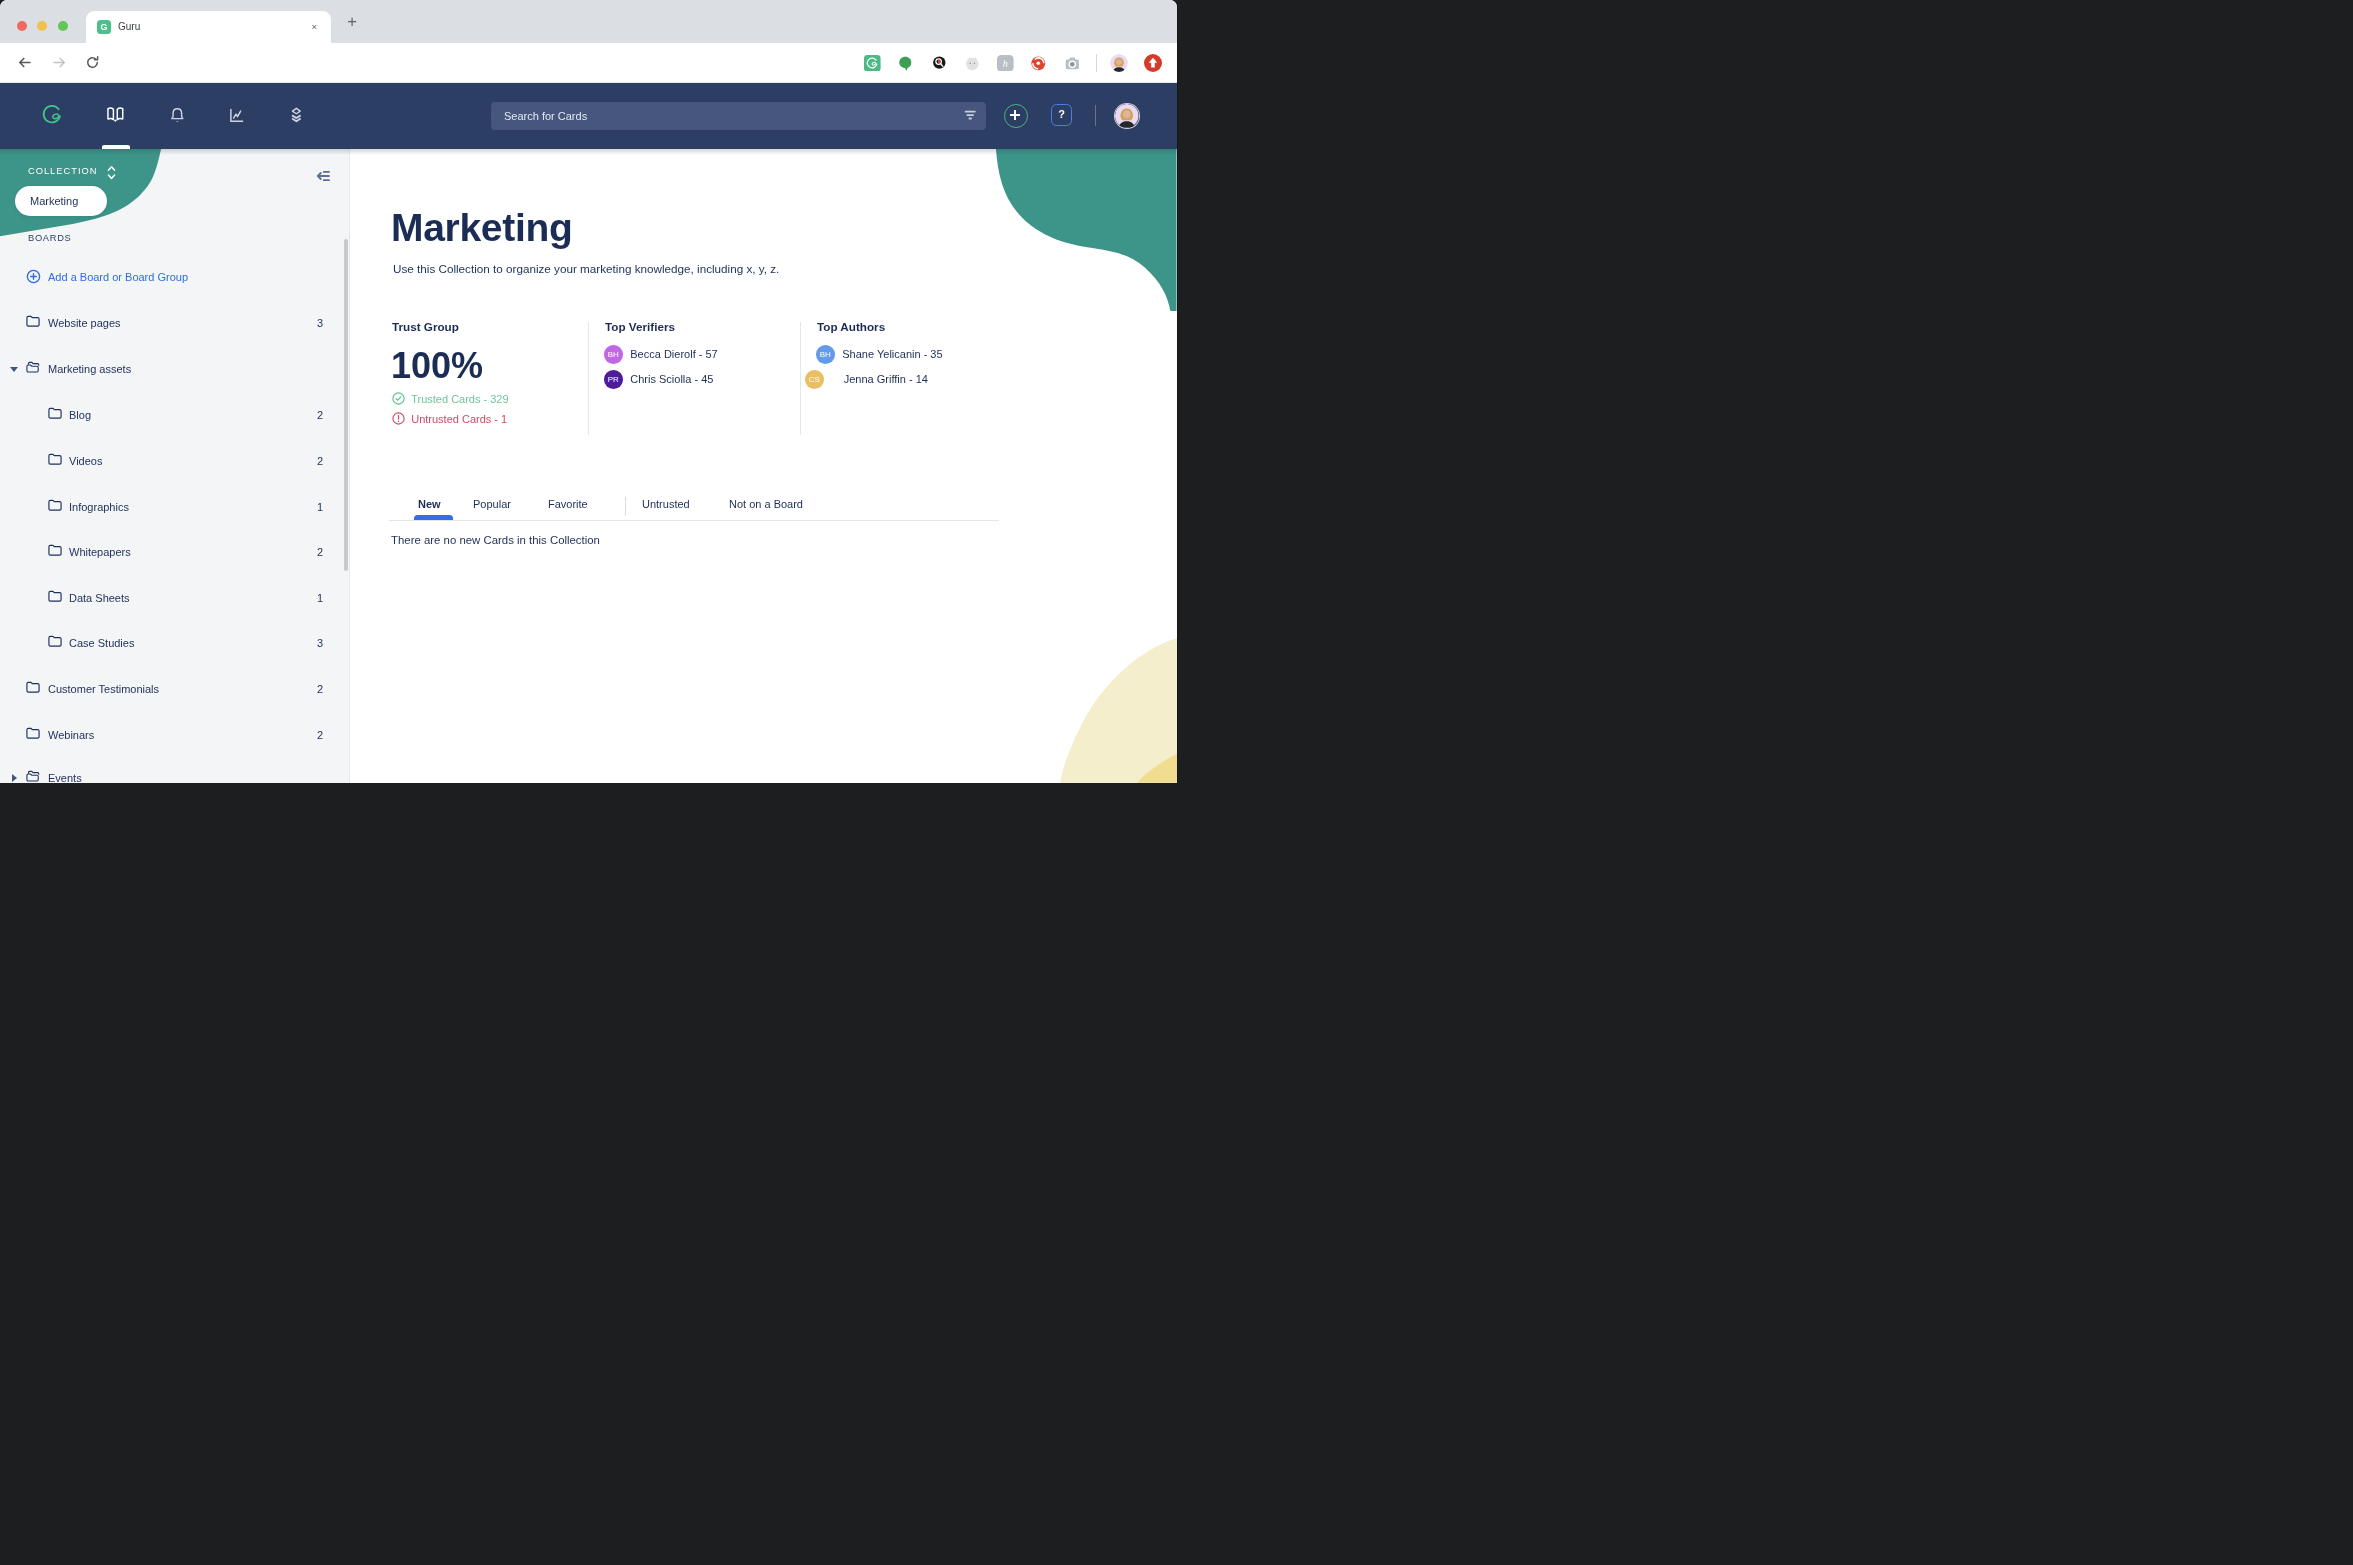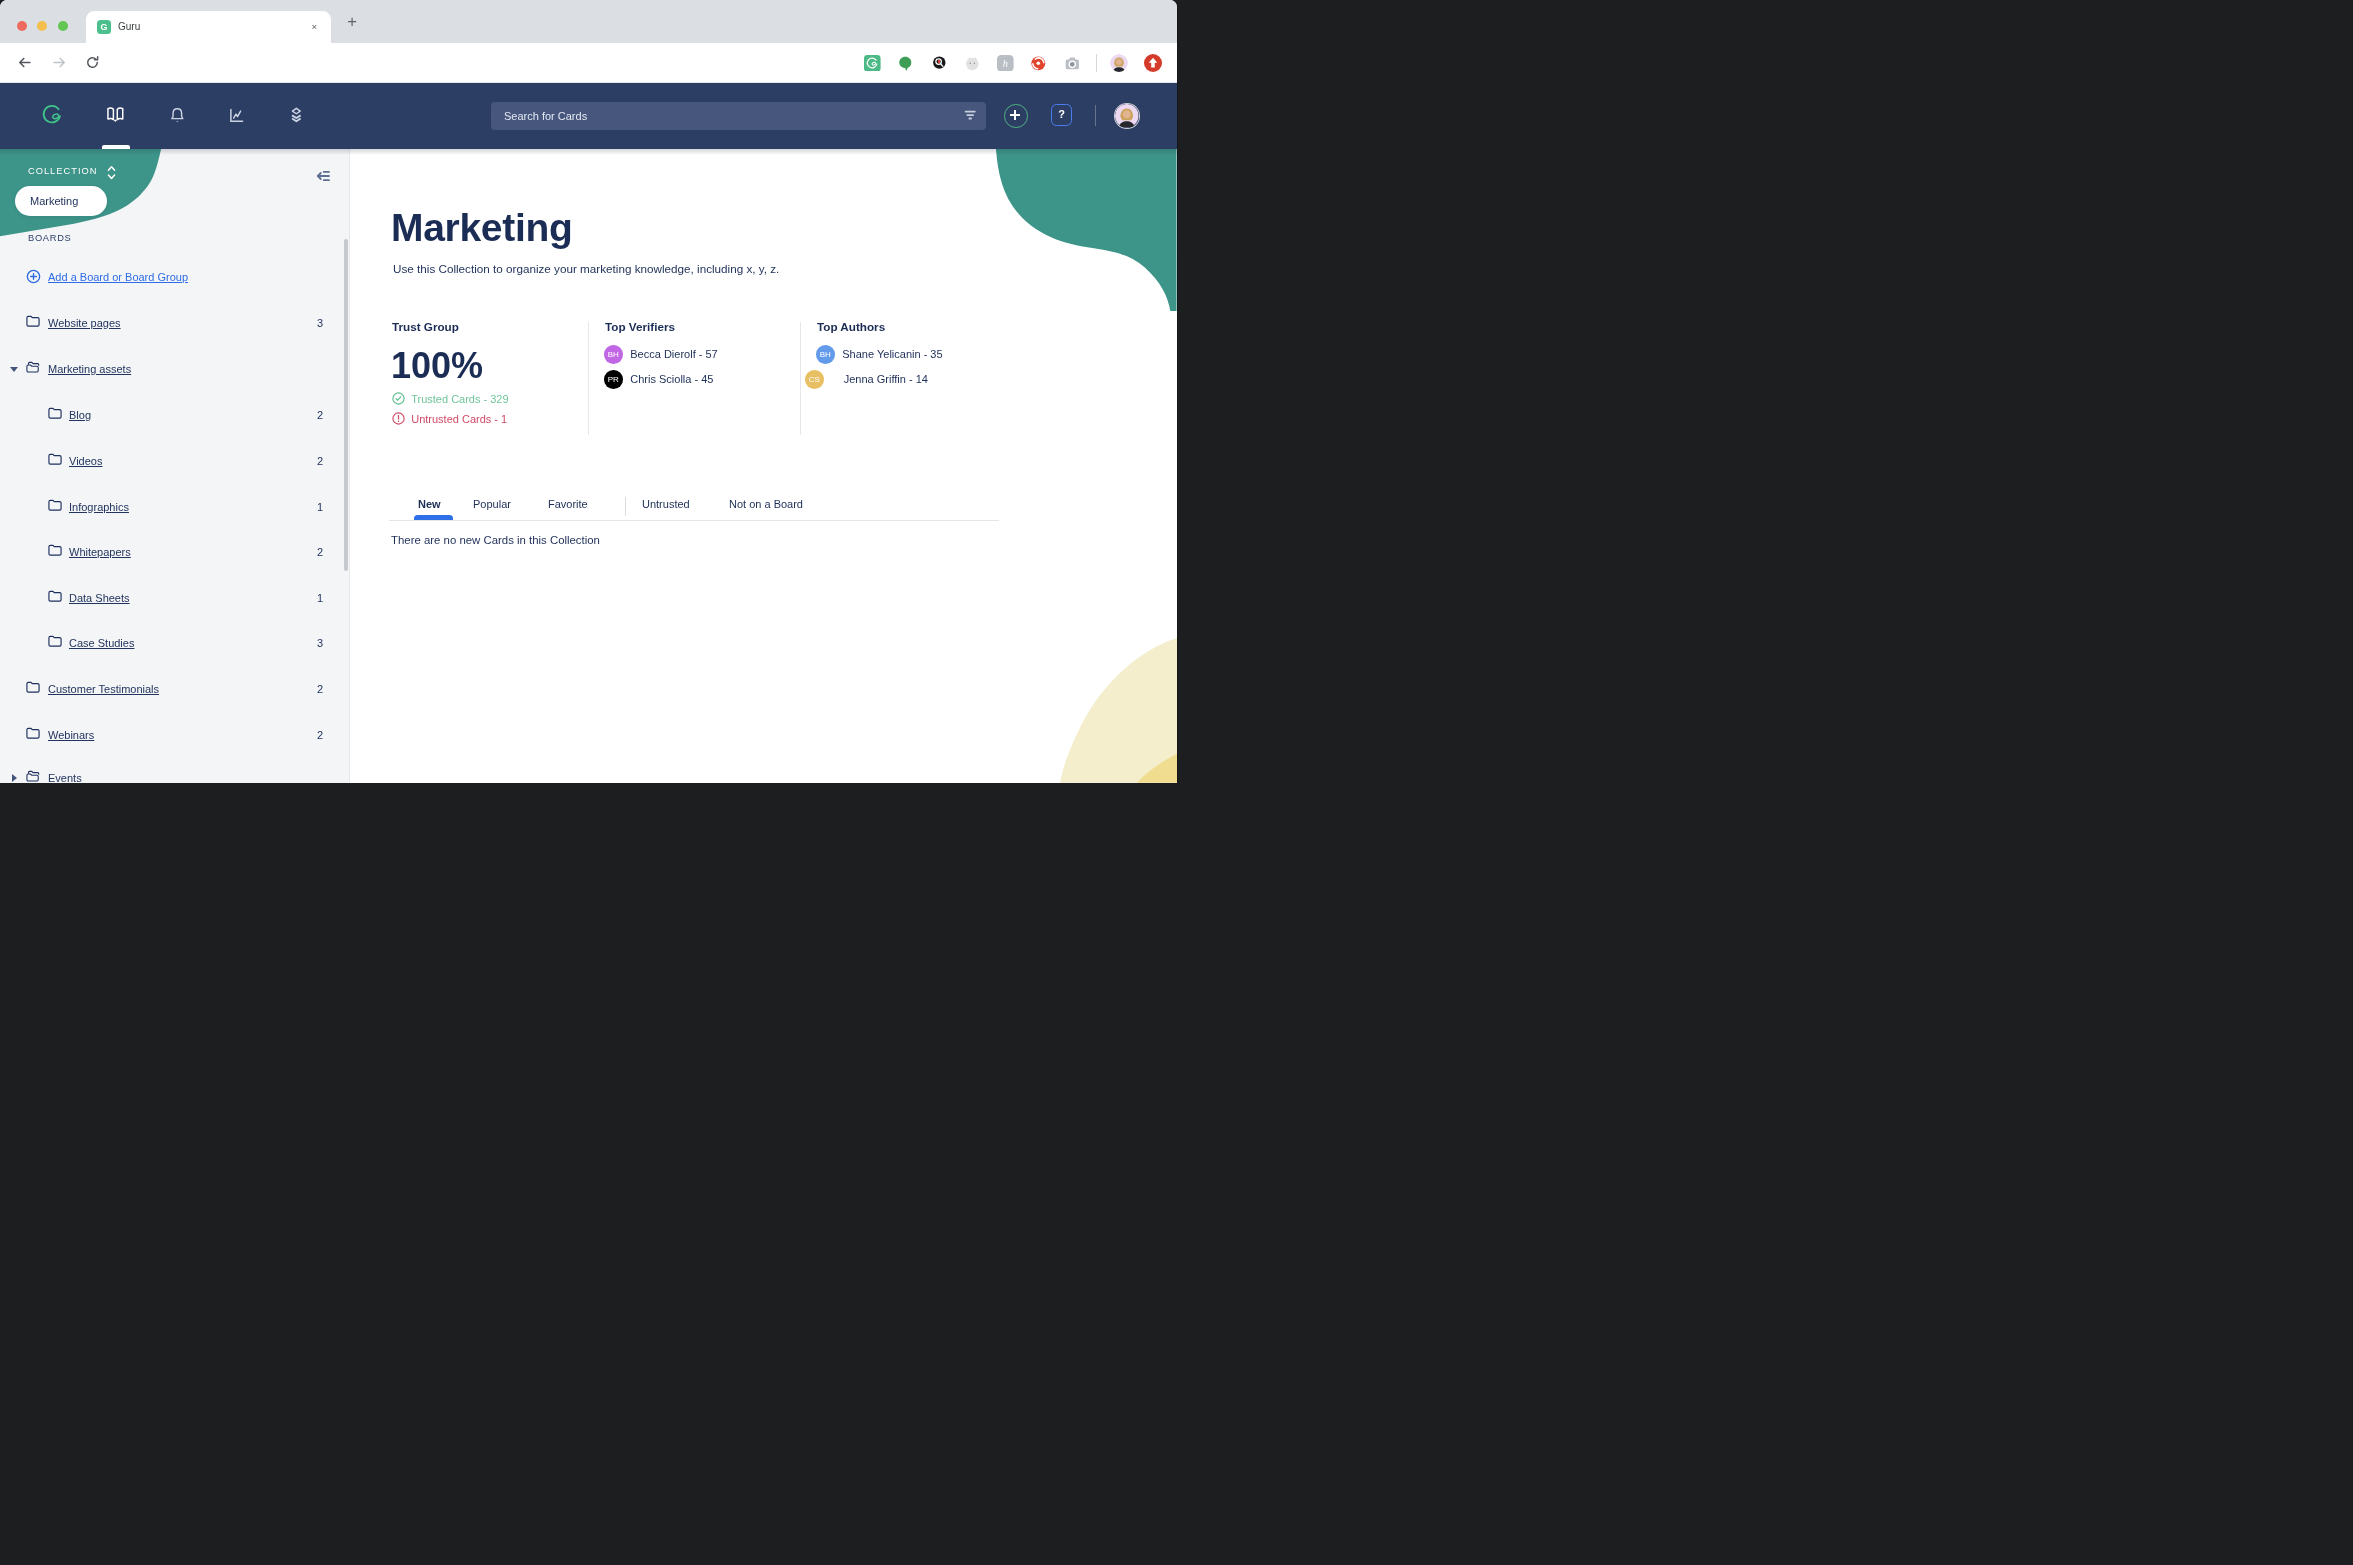--- a/index.html
+++ b/index.html
@@ -45,21 +45,21 @@
   
   .sidebar{position:absolute;left:0;top:149px;width:349px;height:634px;background:#f4f5f6;}
   .blob-teal-side{position:absolute;left:0;top:0;}
   .coll-label{position:absolute;left:28px;top:17.3px;color:#fff;font-size:9.3px;letter-spacing:1px;}
   .coll-chev{position:absolute;left:106px;top:15px;}
   .collapse{position:absolute;left:314px;top:18px;}
   .pill{position:absolute;left:15px;top:37px;width:92px;height:30px;background:#fff;border-radius:15px;
         box-shadow:0 1.4px 4.1px rgba(20,30,60,.08);font-size:11px;font-weight:500;color:#1d2e57;line-height:30px;padding-left:15px;}
   .boards{position:absolute;left:28px;top:84px;font-size:9.3px;letter-spacing:0.7px;color:#2c3e68;}
   .srow{position:absolute;left:0;width:100%;height:21px;font-size:11px;color:#22345f;}
-  .srow .lbl{position:absolute;left:48px;top:3.5px;text-decoration:underline;}
+  .srow .lbl{position:absolute;left:48px;top:3.5px;}
   .srow.sub .lbl{left:69px;}
   .srow .cnt{position:absolute;right:26px;top:3.5px;width:16.6px;text-align:right;}
   .srow .fico{position:absolute;left:26px;top:2.1px;}
   .srow.sub .fico{left:48px;}
   .caret-down{position:absolute;left:10.4px;top:7.6px;width:0;height:0;border-left:4.1px solid transparent;border-right:4.1px solid transparent;border-top:5.5px solid #44557d;}
   .caret-right{position:absolute;left:11.7px;top:5.5px;width:0;height:0;border-top:4.1px solid transparent;border-bottom:4.1px solid transparent;border-left:5.5px solid #44557d;}
   .addrow{color:#2e6be6;font-size:11px;}
   .addrow .lbl{position:absolute;left:48px;top:3.5px;}
   .addrow .aico{position:absolute;left:26px;top:2.1px;}
   .thumb{position:absolute;right:1.4px;top:90px;width:3.5px;height:332px;background:#c6c9ce;border-radius:2.1px;}
@@ -73,21 +73,21 @@
   .pdesc{position:absolute;left:43px;top:113px;font-size:11.7px;color:#1e3058;}
   .shead{position:absolute;font-size:11.7px;font-weight:bold;color:#1c2d55;}
   .score{position:absolute;left:41px;top:196px;font-size:36px;font-weight:bold;color:#1c2d55;}
   .trow{position:absolute;display:flex;align-items:center;gap:6.2px;font-size:11px;}
   .trow.green{color:#6fc49a;}
   .trow.red{color:#d04a66;}
   .vdiv{position:absolute;top:173px;width:0.7px;height:113px;background:#e5e7ea;}
   .person{position:absolute;display:flex;align-items:center;gap:7.6px;font-size:11px;color:#1d2e57;}
   .pav{width:18.7px;height:18.7px;border-radius:50%;color:#fff;font-size:8px;font-weight:normal;
        display:flex;align-items:center;justify-content:center;text-align:center;}
-  .av-purple{background:#c167e5;} .av-teal{background:#000000;} .av-blue{background:#639bea;} .av-yellow{background:#e9bf63;}
+  .av-purple{background:#c167e5;} .av-teal{background:#4c1d95;} .av-blue{background:#639bea;} .av-yellow{background:#e9bf63;}
   .tab-item{position:absolute;top:349px;font-size:11px;color:#1d2e57;}
   .tab-item.active{font-weight:bold;}
   .tabdiv{position:absolute;left:275px;top:348px;width:0.7px;height:18.7px;background:#d9dce1;}
   .underline{position:absolute;left:39px;top:371px;width:610px;height:1.4px;background:#e3e5e9;}
   .indicator{position:absolute;left:64px;top:366px;width:39px;height:6.2px;background:#2f6fe8;border-radius:3.5px 3.5px 0 0;}
   .empty{position:absolute;left:41px;top:385px;font-size:11.4px;color:#1d2e57;}
 </style>
 </head>
 <body>
 

